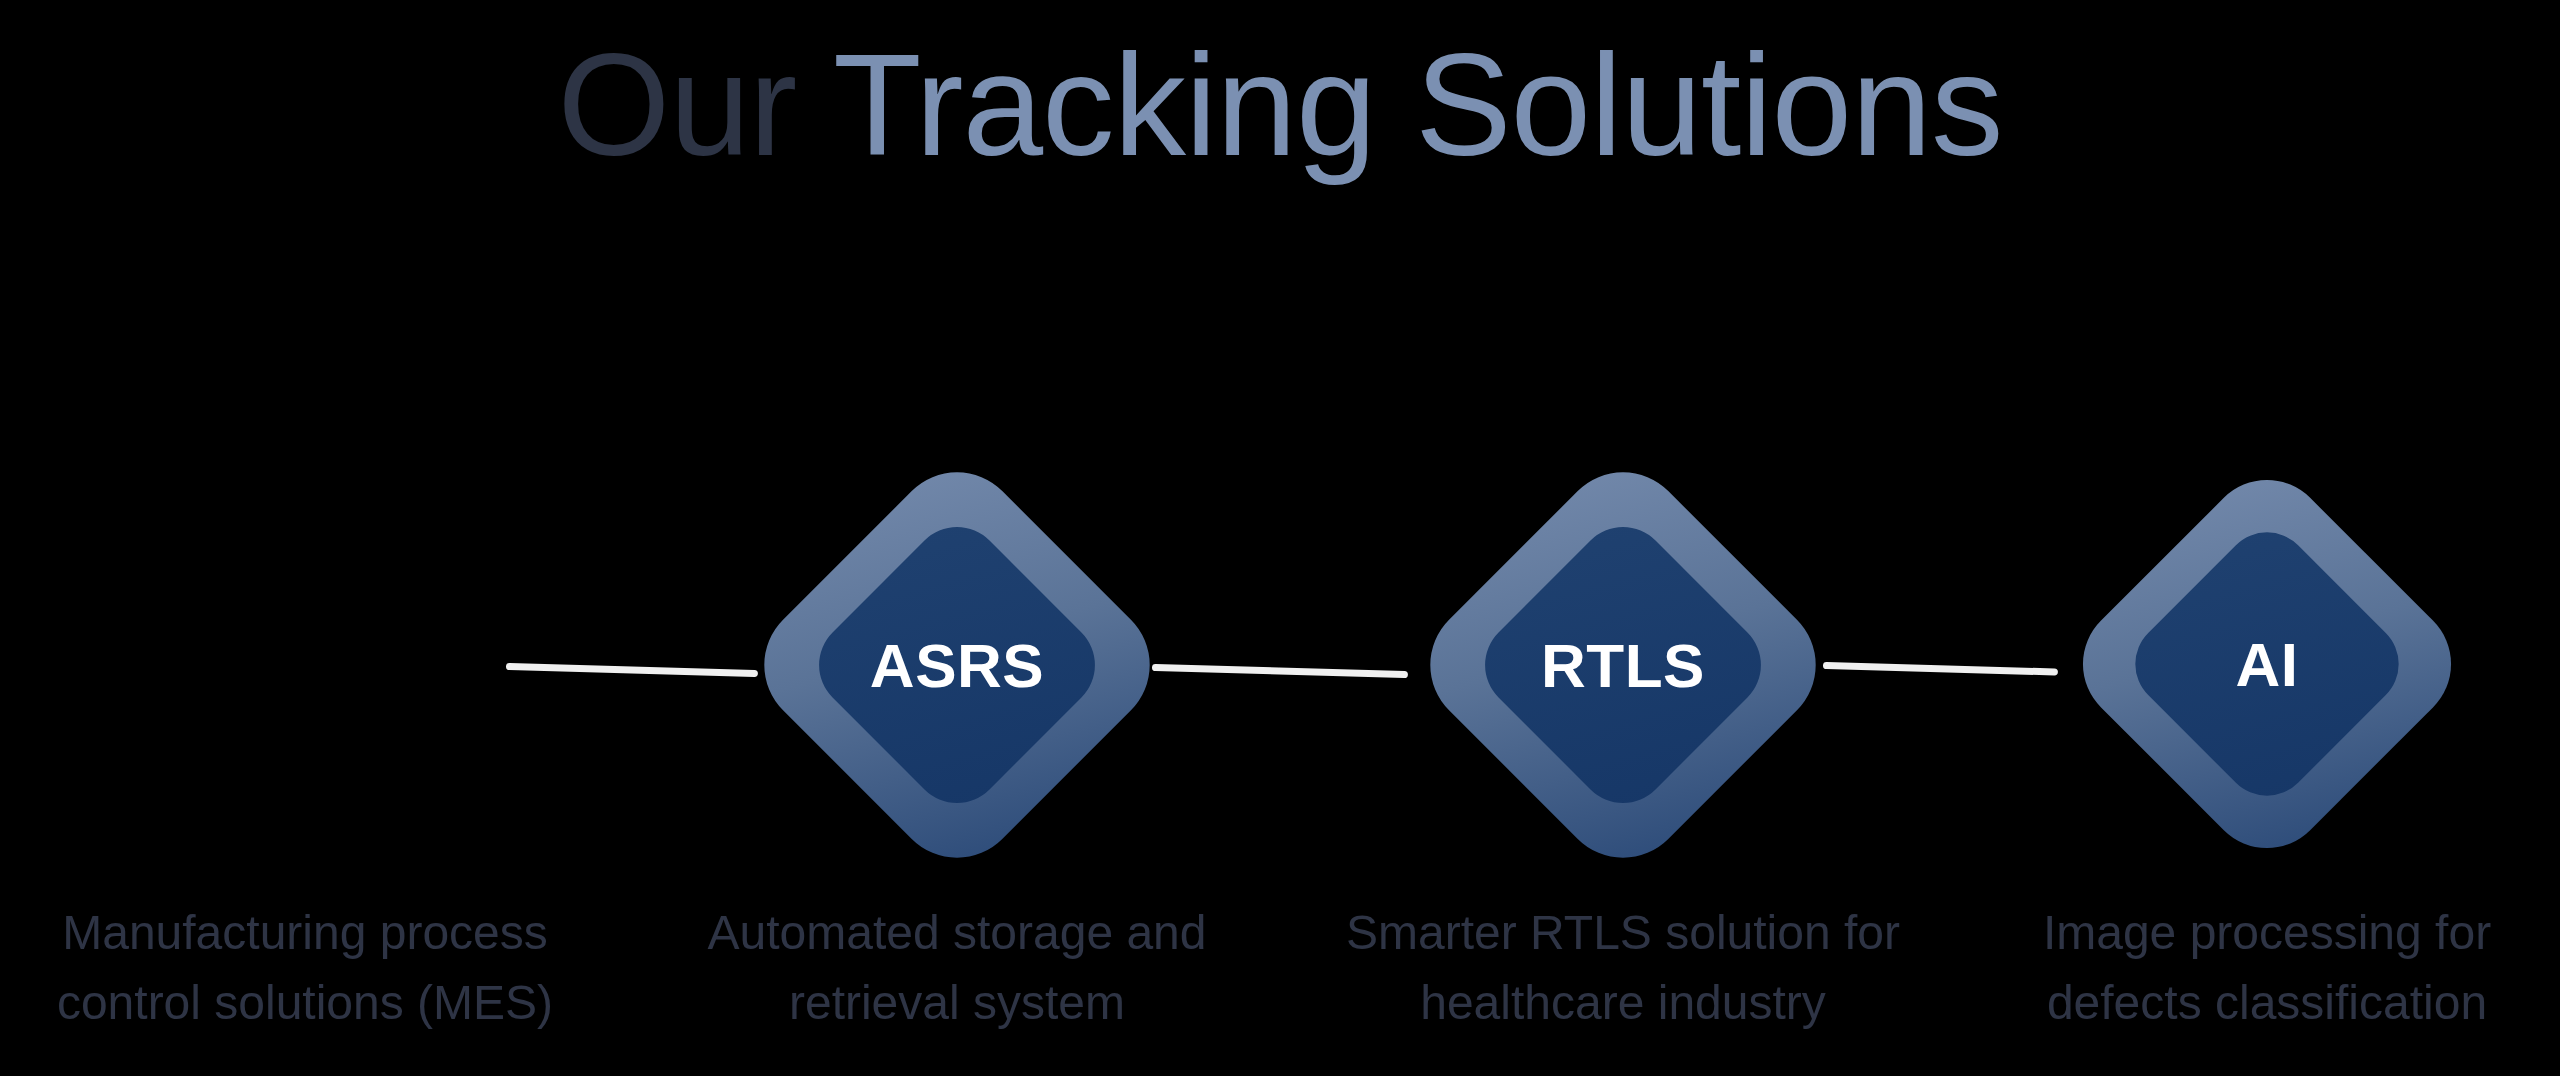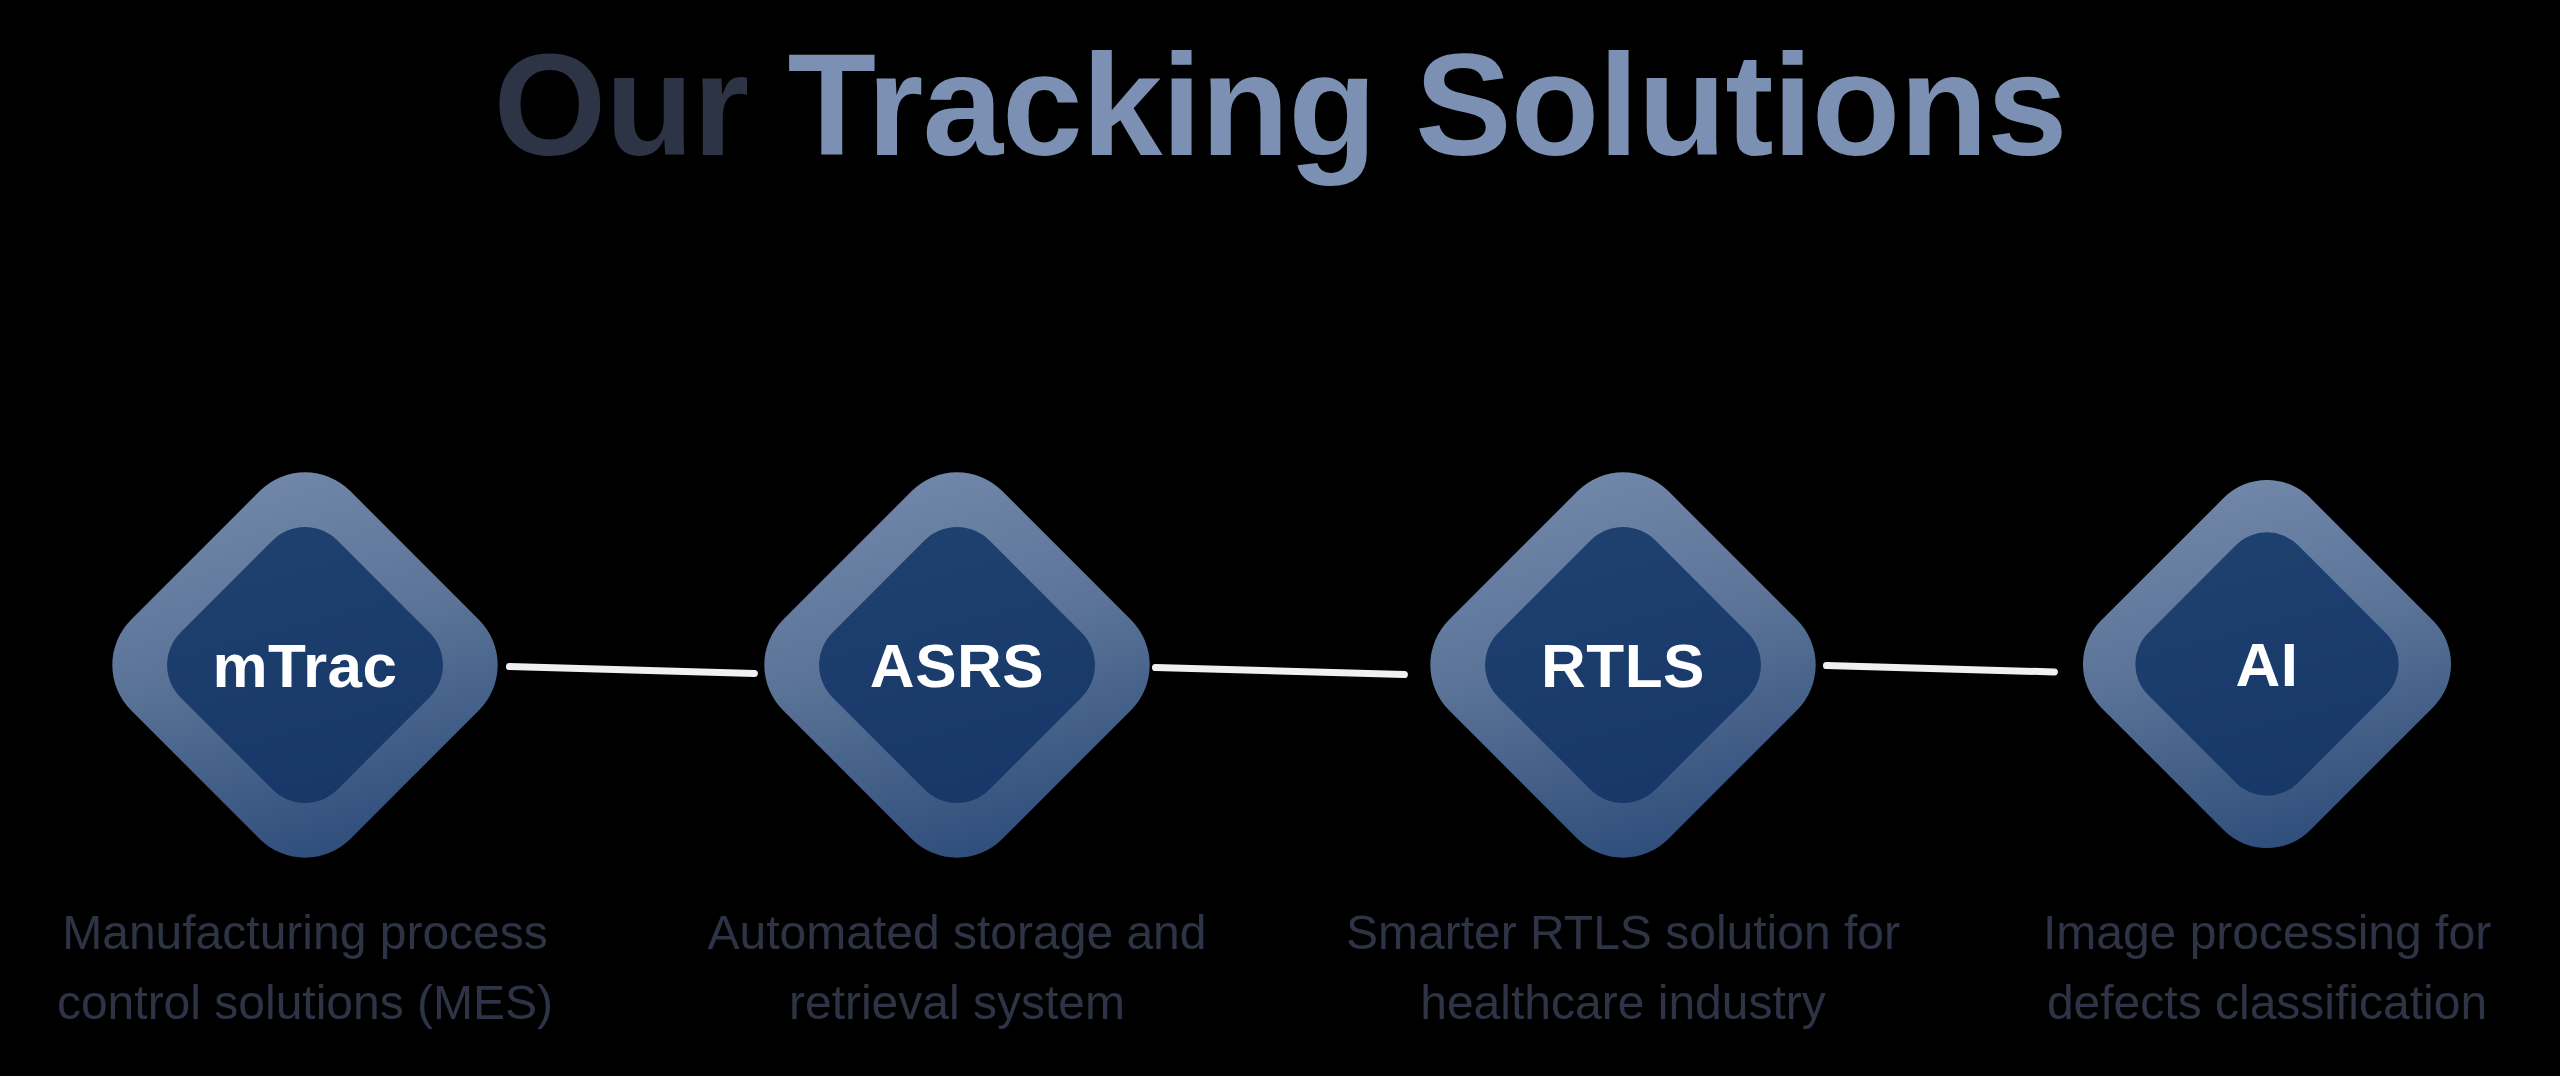--- a/index.html
+++ b/index.html
@@ -18,21 +18,21 @@
 
   
   .title {
     position: absolute;
     top: 26px;
     left: 0;
     width: 2560px;
     margin: 0;
     text-align: center;
     font-size: 145px;
-    font-weight: 700;
+    font-weight: 400;
     line-height: 1.1;
     letter-spacing: -1px;
     white-space: pre;
   }
   .t-dark { color: #2d3445; }
   .t-blue { color: #7b90b2; }
 
   
   .node { position: absolute; width: 310px; height: 310px; }
   .n1 { left: 150px;  top: 510px; }
@@ -97,26 +97,20 @@
   .desc3 { left: 1303px; }
   .desc4 { left: 1947px; }
 </style>
 </head>
 <body>
 
 <div class="stage">
 
   <h1 class="title"><span class="t-dark">Our </span><span class="t-blue">Tracking Solutions</span></h1>
 
-  <div class="node n1">
-    <div class="d-outer">
-      <div class="d-inner"></div>
-    </div>
-    <div class="node-label">mTrac</div>
-  </div>
 
   <div class="connector c1"></div>
 
   <div class="node n2">
     <div class="d-outer">
       <div class="d-inner"></div>
     </div>
     <div class="node-label">ASRS</div>
   </div>
 

